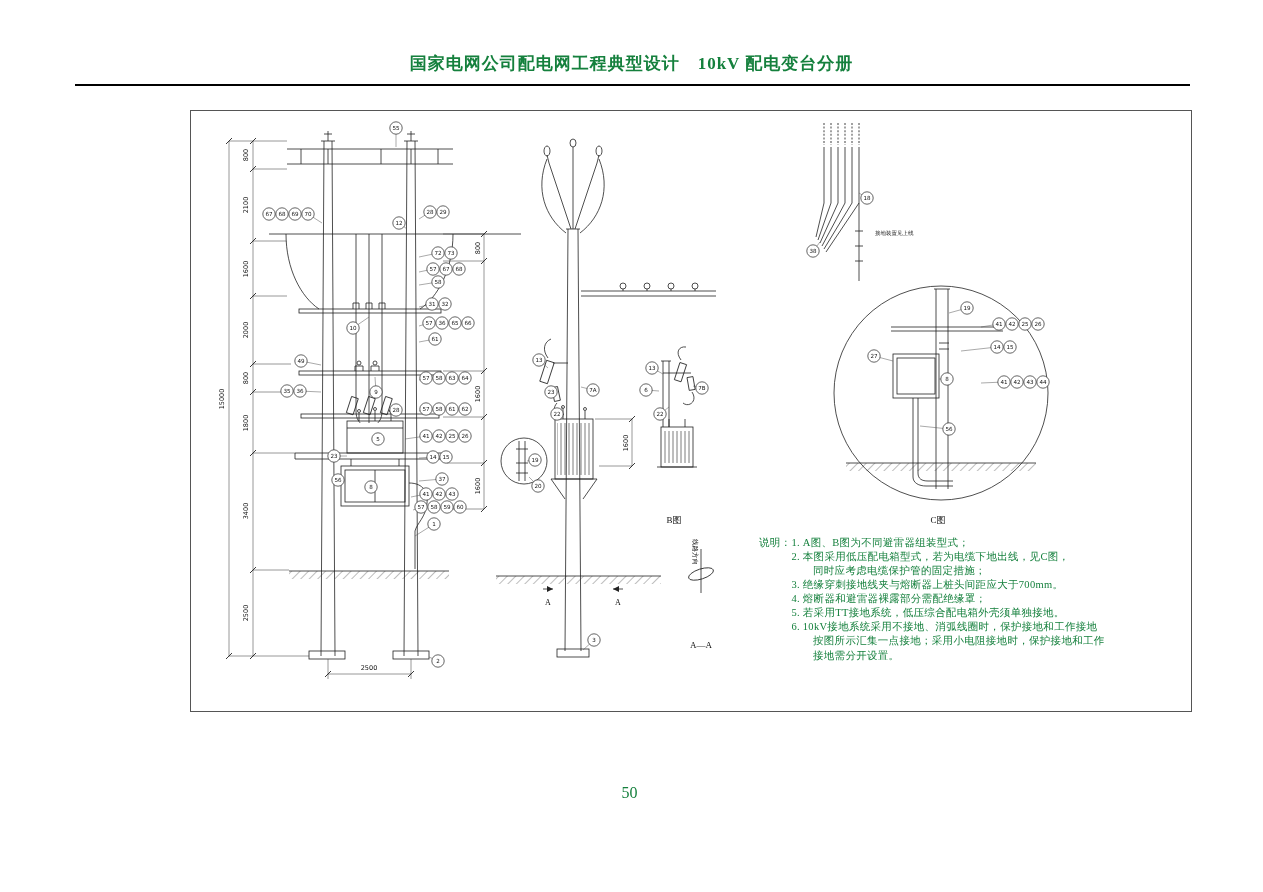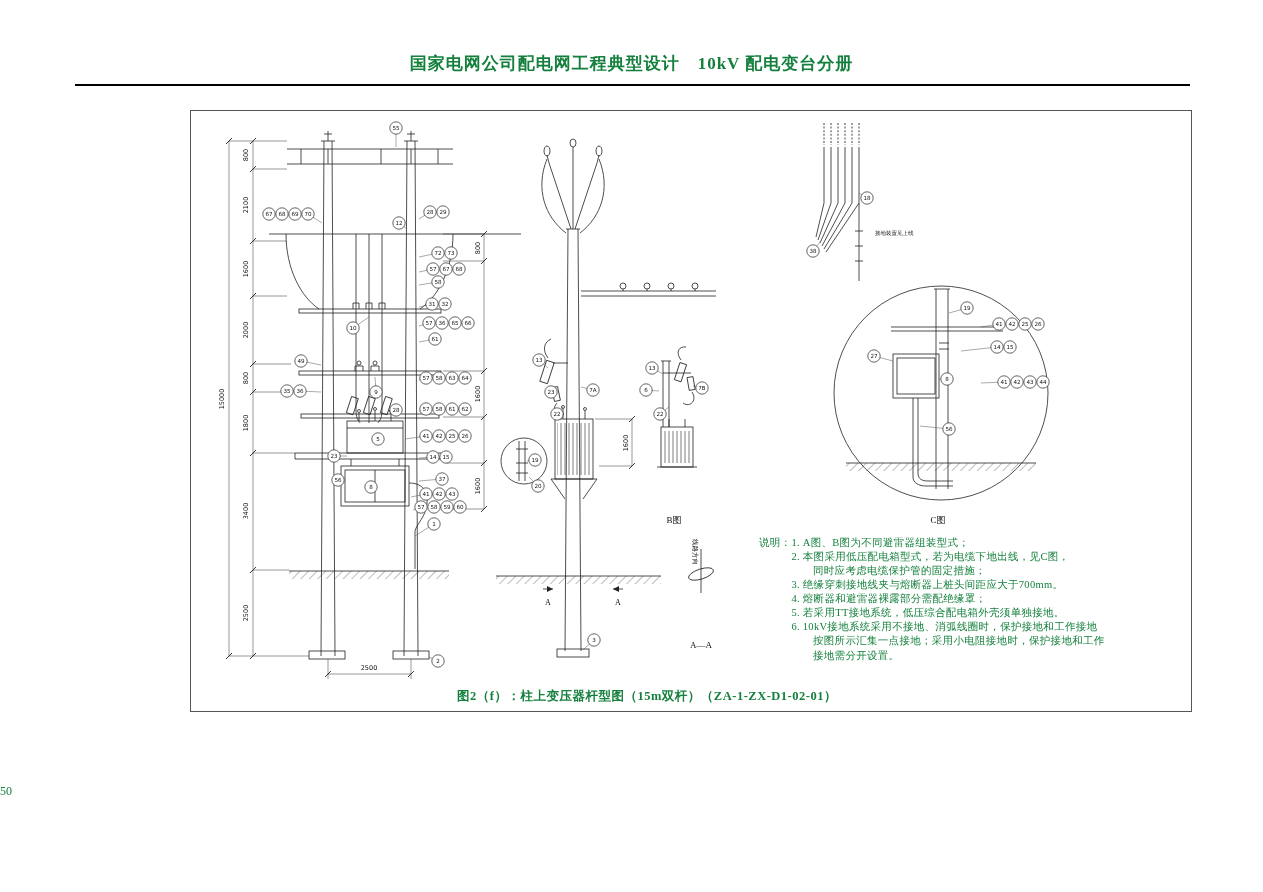--- a/index.html
+++ b/index.html
@@ -19,21 +19,21 @@
   .hl{stroke:#333;stroke-width:0.65;}
   .leader{stroke:#555;stroke-width:0.5;}
   .co-c{fill:#fff;stroke:#222;stroke-width:0.7;}
   .co-t{font-family:"DejaVu Sans",sans-serif;font-size:5.6px;text-anchor:middle;fill:#111;}
   .dim-t{font-family:"DejaVu Sans",sans-serif;font-size:6.5px;text-anchor:middle;fill:#111;}
   .lbl{font-family:"Liberation Serif",serif;fill:#111;}
   .notes-block{position:absolute;left:568px;top:425px;font-size:10.5px;line-height:1.34;
         white-space:pre;letter-spacing:0.3px;}
   .figure-caption{position:absolute;left:256px;top:577px;width:400px;text-align:center;
         font-size:12.5px;font-weight:bold;letter-spacing:0.5px;}
-  .page-number{position:absolute;top:784px;left:0;right:4px;text-align:left;font-size:12px;}
+  .page-number{position:absolute;top:784px;left:0;right:4px;text-align:center;font-size:16px;}
 </style>
 </head>
 <body>
 
 <div class="page">
 
   <div class="header-title">国家电网公司配电网工程典型设计　10kV 配电变台分册</div>
   <div class="header-rule"></div>
 
   <div class="drawing-frame">
@@ -559,17 +559,16 @@
           </g>
           <g>
             <line x1="622" y1="140" x2="629" y2="131" class="leader"></line>
             <circle cx="622" cy="140" r="6.2" class="co-c"></circle>
             <text x="622" y="142" class="co-t">38</text>
           </g>
         </g>
     </svg>
 
     <div id="notes-block" class="notes-block"><div class="note-line">说明：1. A图、B图为不同避雷器组装型式；</div><div class="note-line">　　　2. 本图采用低压配电箱型式，若为电缆下地出线，见C图，</div><div class="note-line">　　　　　同时应考虑电缆保护管的固定措施；</div><div class="note-line">　　　3. 绝缘穿刺接地线夹与熔断器上桩头间距应大于700mm。</div><div class="note-line">　　　4. 熔断器和避雷器裸露部分需配绝缘罩；</div><div class="note-line">　　　5. 若采用TT接地系统，低压综合配电箱外壳须单独接地。</div><div class="note-line">　　　6. 10kV接地系统采用不接地、消弧线圈时，保护接地和工作接地</div><div class="note-line">　　　　　按图所示汇集一点接地；采用小电阻接地时，保护接地和工作</div><div class="note-line">　　　　　接地需分开设置。</div></div>
-    <div class="figure-caption">图2（f）：柱上变压器杆型图（15m双杆）（ZA-1-ZX-D1-02-01）</div>
   </div>
 
   <div class="page-number">50</div>
 </div>
 
 </body></html>

